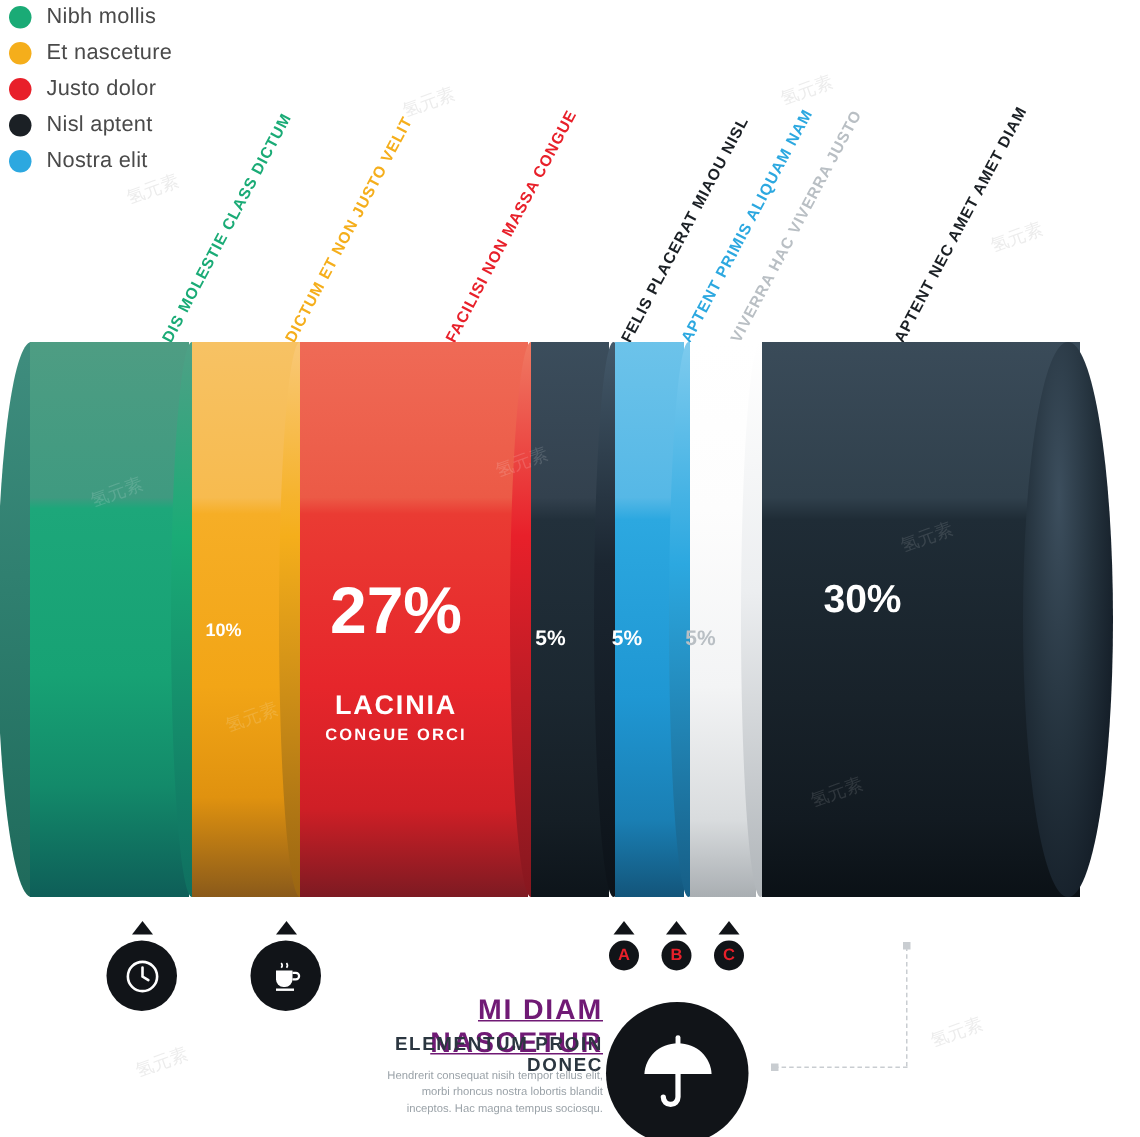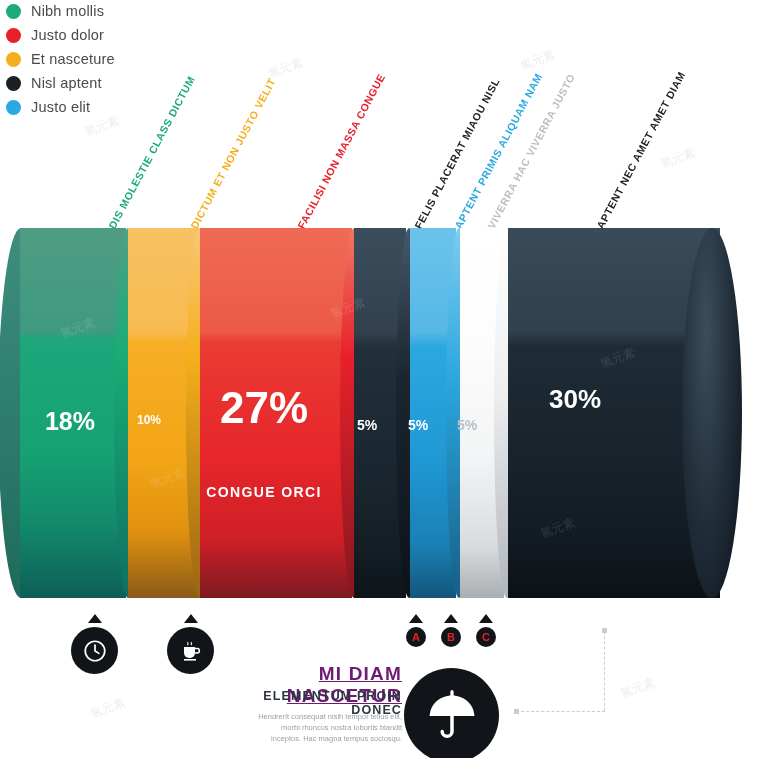--- a/index.html
+++ b/index.html
@@ -59,34 +59,34 @@
 <body>
 
 <div id="stage">
 
   <div class="legend">
     <div class="legend-row">
       <span class="legend-dot" style="background:#1aab76"></span>
       <span class="legend-label">Nibh mollis</span>
     </div>
     <div class="legend-row">
+      <span class="legend-dot" style="background:#f5ae1b"></span>
+      <span class="legend-label">Et nasceture</span>
+    </div>
+    <div class="legend-row">
       <span class="legend-dot" style="background:#e8202a"></span>
       <span class="legend-label">Justo dolor</span>
     </div>
     <div class="legend-row">
-      <span class="legend-dot" style="background:#f5ae1b"></span>
-      <span class="legend-label">Et nasceture</span>
-    </div>
-    <div class="legend-row">
       <span class="legend-dot" style="background:#1b2025"></span>
       <span class="legend-label">Nisl aptent</span>
     </div>
     <div class="legend-row">
       <span class="legend-dot" style="background:#2ca8e0"></span>
-      <span class="legend-label">Justo elit</span>
+      <span class="legend-label">Nostra elit</span>
     </div>
   </div>
 
   <div class="cat" style="left:106px; top:225px; transform:rotate(-62deg); color:#1aab76;">DIS MOLESTIE CLASS DICTUM</div>
   <div class="cat" style="left:188px; top:225px; transform:rotate(-62deg); color:#f5ae1b;">DICTUM ET NON JUSTO VELIT</div>
   <div class="cat" style="left:295px; top:225px; transform:rotate(-62deg); color:#e8202a;">FACILISI NON MASSA CONGUE</div>
   <div class="cat" style="left:412px; top:225px; transform:rotate(-62deg); color:#1b2025;">FELIS PLACERAT MIAOU NISL</div>
   <div class="cat" style="left:452px; top:225px; transform:rotate(-62deg); color:#2ca8e0;">APTENT PRIMIS ALIQUAM NAM</div>
   <div class="cat" style="left:485px; top:225px; transform:rotate(-62deg); color:#b9bfc4;">VIVERRA HAC VIVERRA JUSTO</div>
   <div class="cat" style="left:594px; top:225px; transform:rotate(-62deg); color:#1b2025;">APTENT NEC AMET AMET DIAM</div>
@@ -140,24 +140,24 @@
 
     <div class="seg" style="left:498px; width:212px;">
       <div class="body" style="background:linear-gradient(180deg,
            #3a4b59 0%, #30404c 28%, #1f2c36 32%, #18222a 64%, #121a21 86%, #0b1116 100%);"></div>
     </div>
 
     <div class="cap" style="left:672px; top:0; width:60px; height:370px;
                 background:radial-gradient(ellipse at 40% 28%, #3c4e5d 0%, #24323d 45%, #16202a 75%, #0d141a 100%);"></div>
   </div>
 
-  <div class="pct" style="left:30px; top:407px; width:80px; font-size:25px;">18%</div>
   <div class="pct" style="left:118px; top:413px; width:62px; font-size:12px;">10%</div>
   <div class="pct" style="left:194px; top:386px; width:140px; font-size:44px; line-height:1;">27%</div>
-  <div class="pct" style="left:194px; top:484px; width:140px; font-size:14px; letter-spacing:1.4px;">CONGUE ORCI</div>
+  <div class="pct" style="left:194px; top:460px; width:140px; font-size:18px; letter-spacing:1.2px;">LACINIA</div>
+  <div class="pct" style="left:194px; top:484px; width:140px; font-size:11px; letter-spacing:1.4px;">CONGUE ORCI</div>
   <div class="pct" style="left:345px; top:417px; width:44px; font-size:14px;">5%</div>
   <div class="pct" style="left:396px; top:417px; width:44px; font-size:14px;">5%</div>
   <div class="pct" style="left:445px; top:417px; width:44px; font-size:14px; color:#b9bfc4;">5%</div>
   <div class="pct" style="left:510px; top:384px; width:130px; font-size:26px;">30%</div>
 
   <div class="tri" style="left:88px; top:614px;"></div>
   <div class="tri" style="left:184px; top:614px;"></div>
   <div class="tri" style="left:409px; top:614px;"></div>
   <div class="tri" style="left:444px; top:614px;"></div>
   <div class="tri" style="left:479px; top:614px;"></div>

